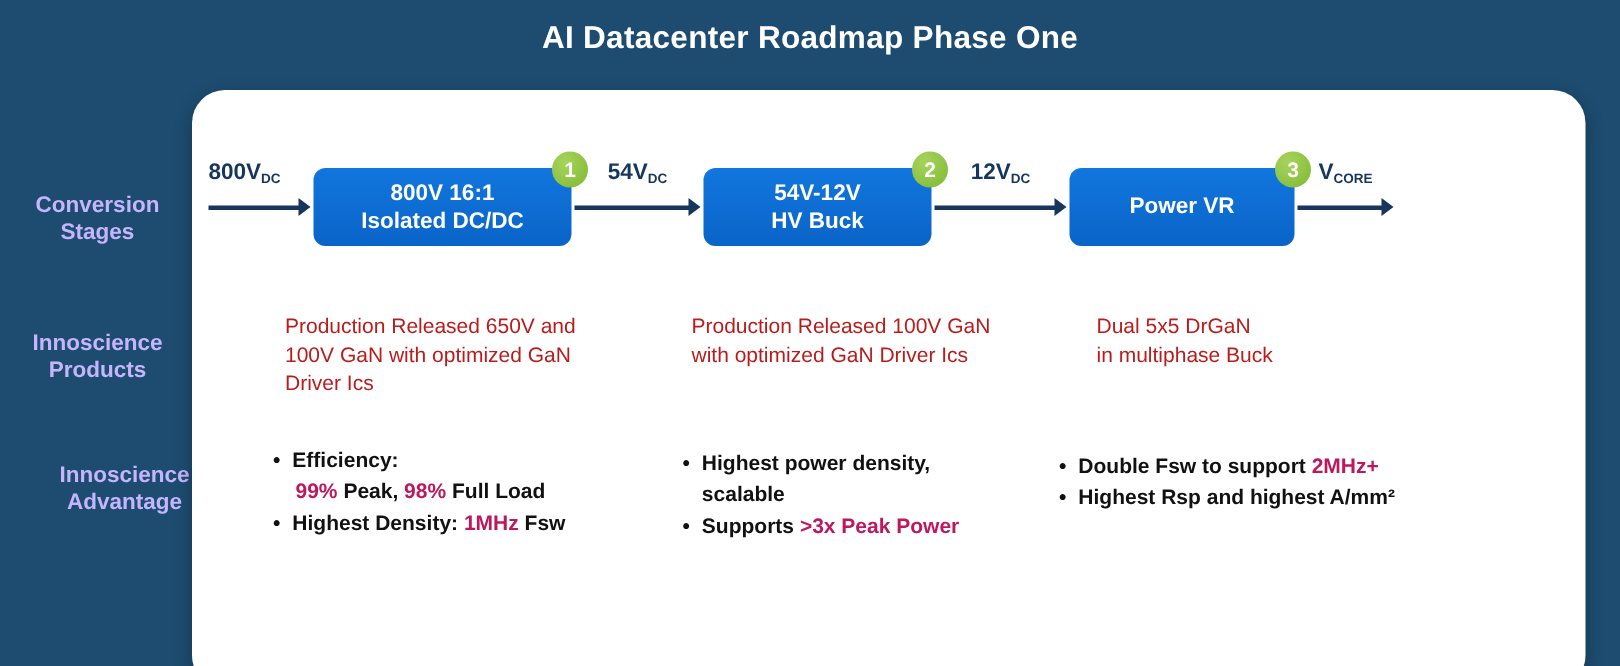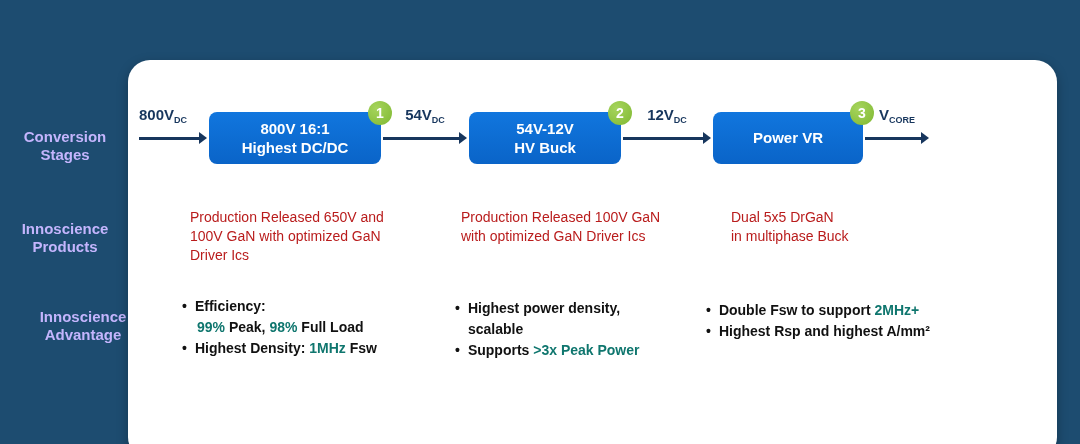--- a/index.html
+++ b/index.html
@@ -68,45 +68,46 @@
   #p3 { left:603px; top:148px; width:230px; }
 
   
   .adv { position:absolute; font-size:14px; font-weight:bold; color:#111111; line-height:1.5; }
   #a1 { left:54px;  top:236px; width:255px; }
   #a2 { left:327px; top:238px; width:218px; }
   #a3 { left:578px; top:240px; width:330px; }
   .brow { display:flex; }
   .brow::before { content:"\2022"; margin-right:8px; }
   .indent { padding-left:15px; }
-  .red { color:#0f766e; }
+  .red { color:#be185d; }
 </style>
 </head>
 <body>
 
 <div class="stage">
 
+  <div class="title">AI Datacenter Roadmap Phase One</div>
 
   <div class="row-label" id="rl-conversion">Conversion Stages</div>
   <div class="row-label" id="rl-products">Innoscience Products</div>
   <div class="row-label" id="rl-advantage">Innoscience Advantage</div>
 
   <div class="card">
 
     <div class="flow">
 
       <div class="agroup g1">
         <div class="alabel"><span>800V</span><span class="sub">DC</span></div>
         <div class="aline"></div>
       </div>
 
       <div class="fbox b1">
         <div class="badge">1</div>
         <div>800V 16:1</div>
-        <div>Highest DC/DC</div>
+        <div>Isolated DC/DC</div>
       </div>
 
       <div class="agroup g2">
         <div class="alabel"><span>54V</span><span class="sub">DC</span></div>
         <div class="aline"></div>
       </div>
 
       <div class="fbox b2">
         <div class="badge">2</div>
         <div>54V-12V</div>

